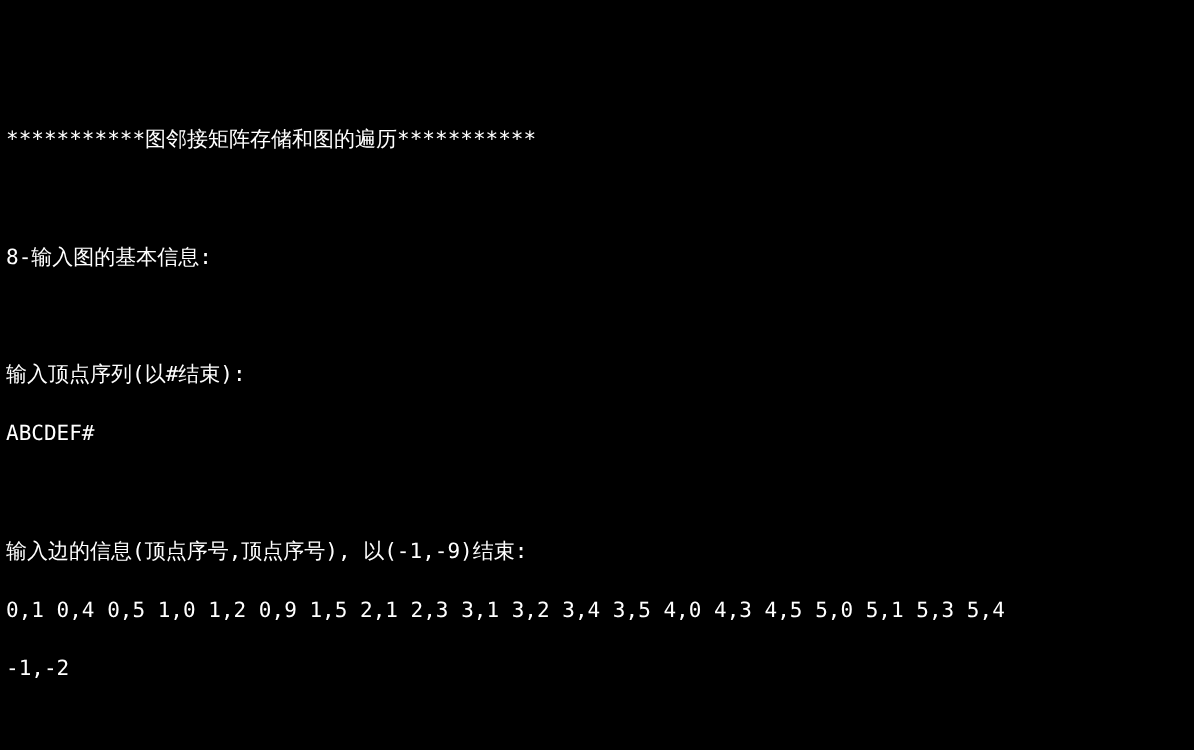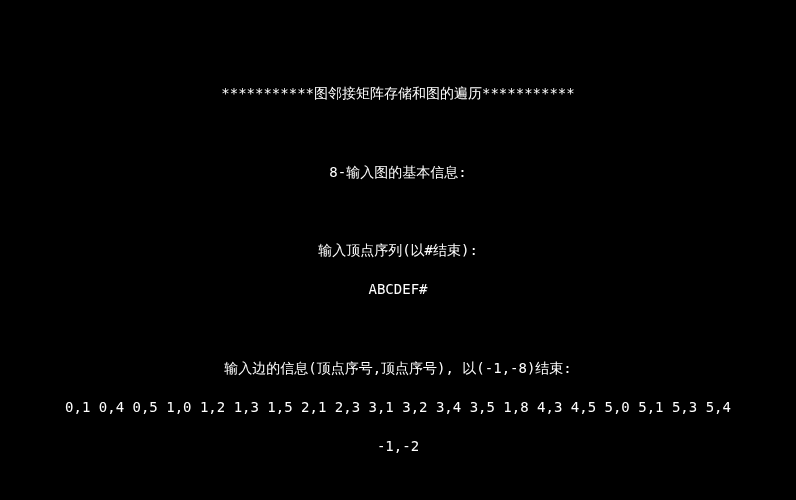--- a/index.html
+++ b/index.html
@@ -1,15 +1,15 @@
 <!DOCTYPE html>
 <html><head>
   <meta charset="utf-8">
   <style>
-    * { margin: 0; padding: 0; box-sizing: border-box; text-align: center; }
+    * { margin: 0; padding: 0; box-sizing: border-box; }
     body {
       background: #000000;
       color: #ffffff;
       font-family: "SimSun", "NSimSun", "Consolas", monospace;
       font-size: 14px;
       line-height: 1.4;
       width: 796px;
       height: 500px;
       padding: 6px 4px;
       white-space: pre;
@@ -22,22 +22,22 @@
 
 
 
 <span class="line">***********图邻接矩阵存储和图的遍历***********</span>
 <span class="line"> </span>
 <span class="line">8-输入图的基本信息:</span>
 <span class="line"> </span>
 <span class="line">输入顶点序列(以#结束):</span>
 <span class="line">ABCDEF#</span>
 <span class="line"> </span>
-<span class="line">输入边的信息(顶点序号,顶点序号), 以(-1,-8)结束:</span>
-<span class="line">0,1 0,4 0,5 1,0 1,2 1,3 1,5 2,1 2,3 3,1 3,2 3,4 3,5 1,8 4,3 4,5 5,0 5,1 5,3 5,4</span>
+<span class="line">输入边的信息(顶点序号,顶点序号), 以(-1,-9)结束:</span>
+<span class="line">0,1 0,4 0,5 1,0 1,2 0,9 1,5 2,1 2,3 3,1 3,2 3,4 3,5 4,0 4,3 4,5 5,0 5,1 5,3 5,4</span>
 <span class="line">-1,-2</span>
 <span class="line"> </span>
 
 
 
 
 
 
 
 

